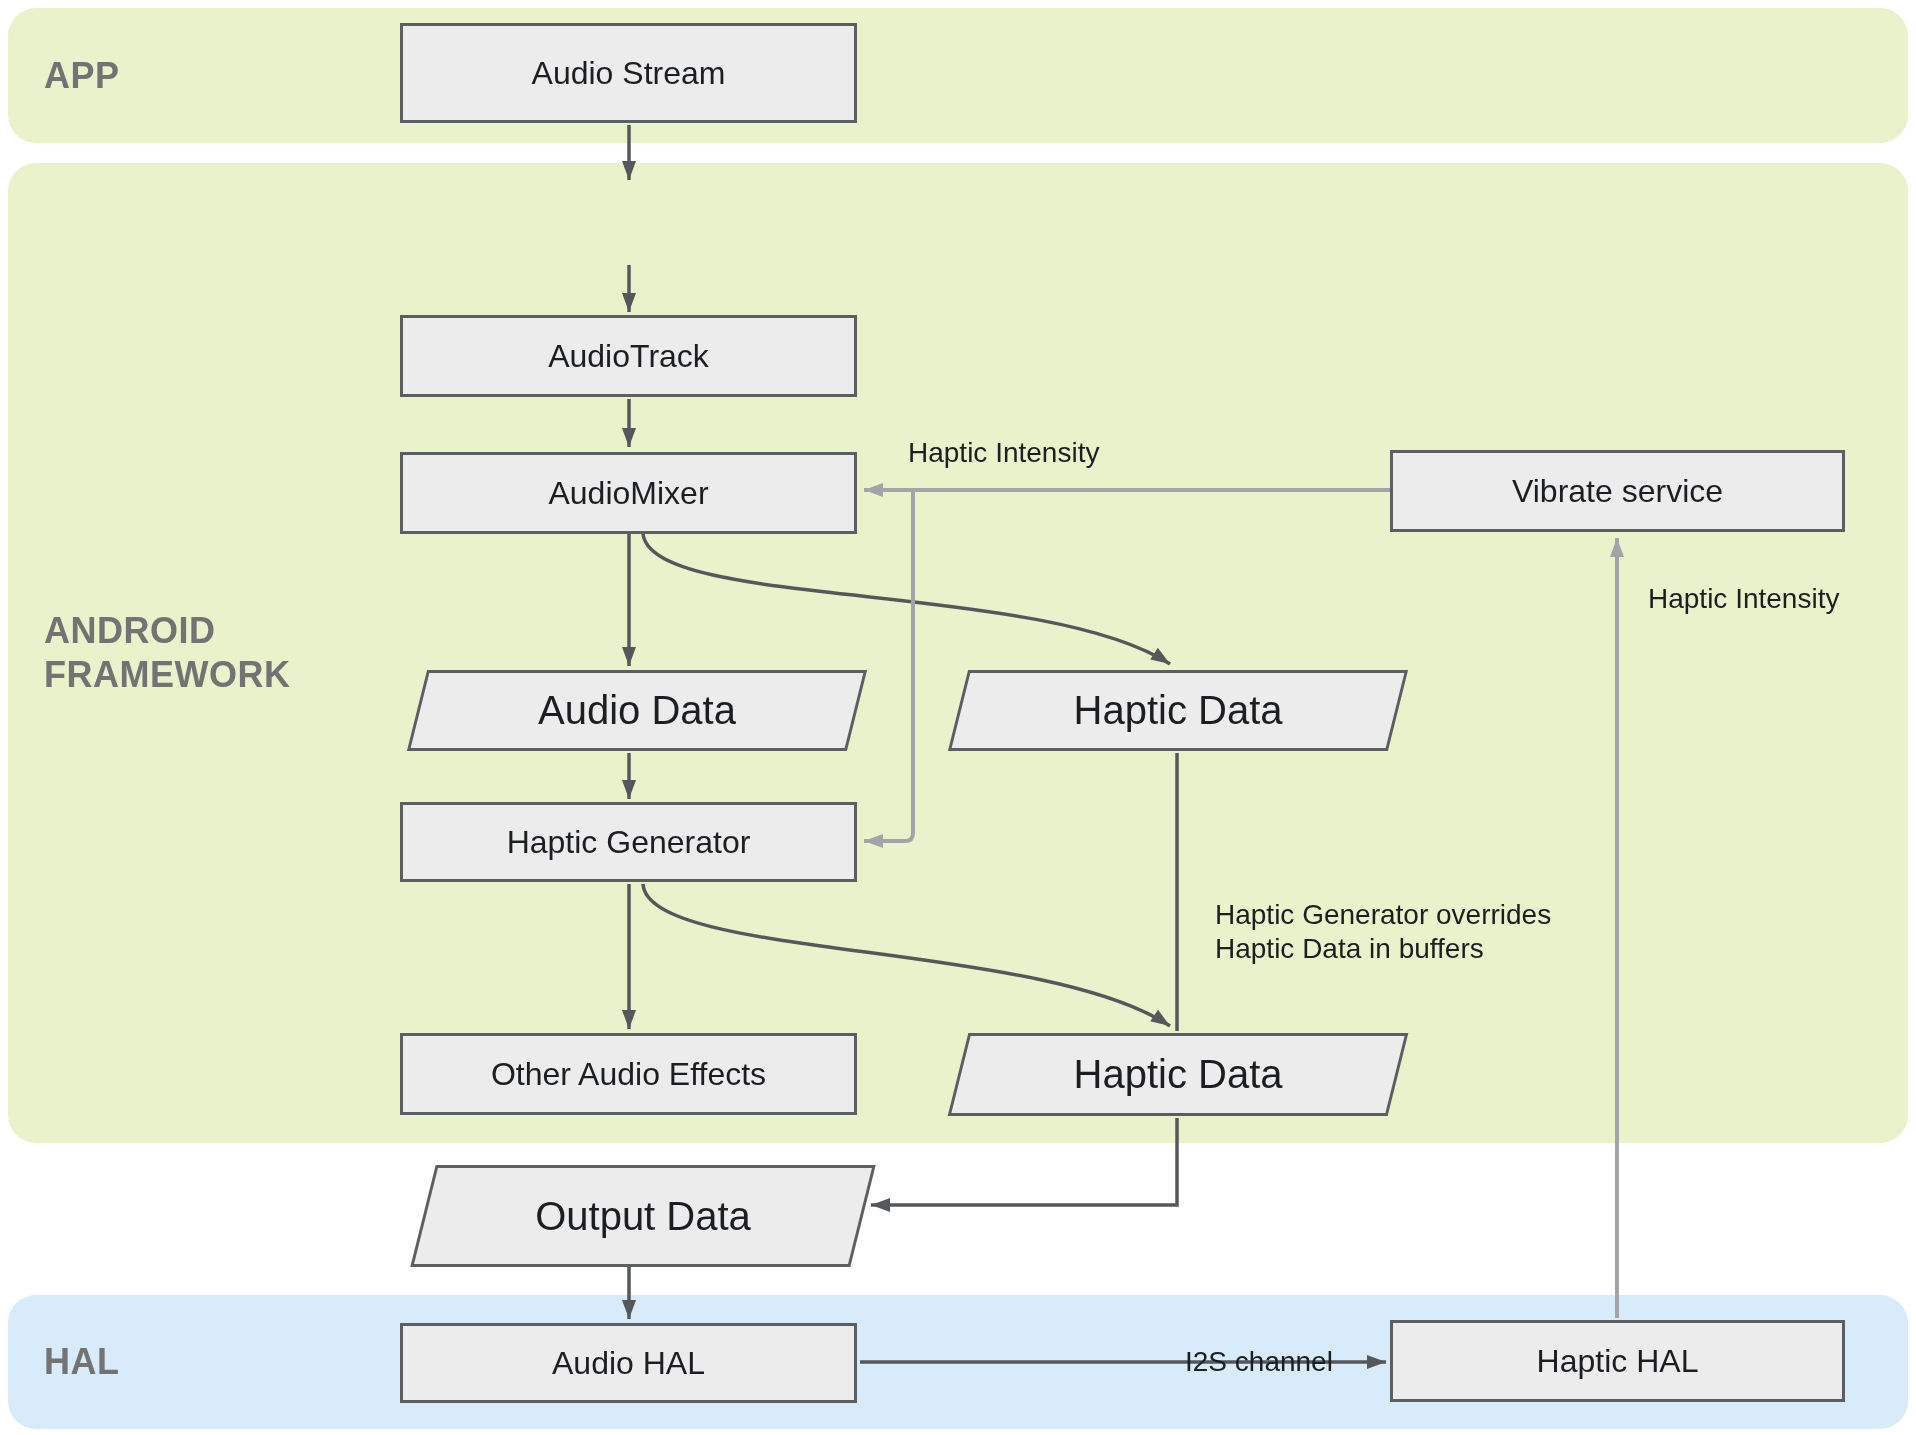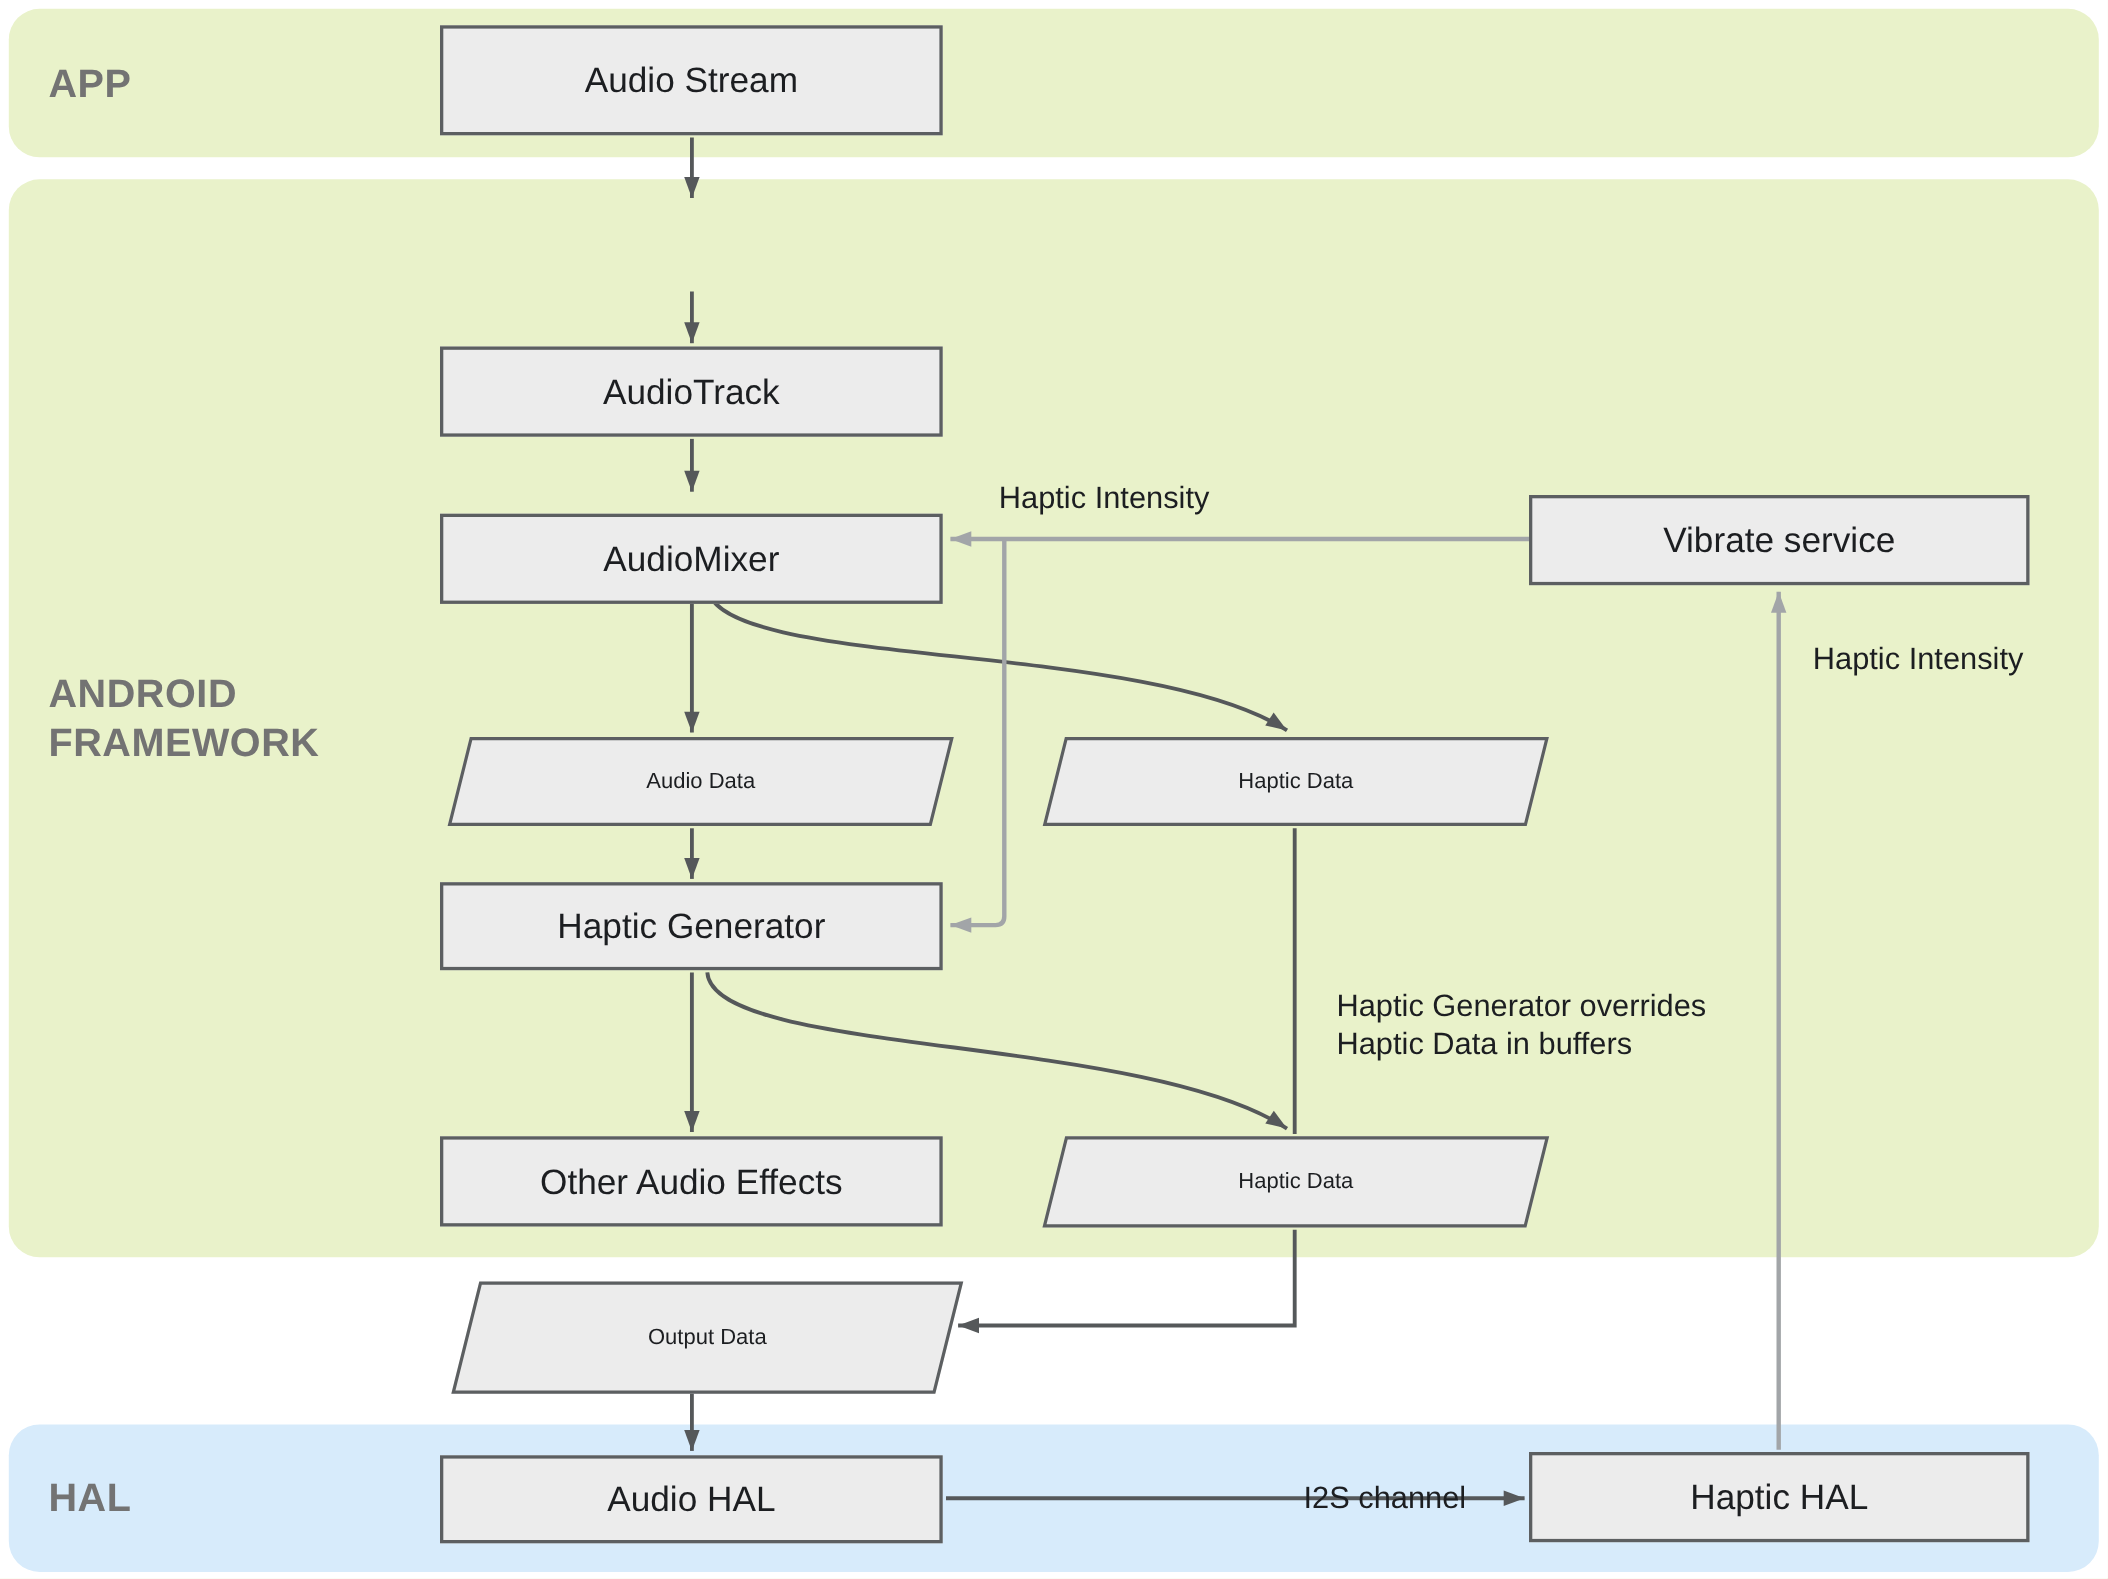--- a/index.html
+++ b/index.html
@@ -35,21 +35,21 @@
   .node{
     position:absolute;box-sizing:border-box;
     background:var(--node-fill);
     border:3px solid var(--node-border);
     display:flex;align-items:center;justify-content:center;
     font-size:32px;color:var(--text-dark);
   }
   .pgram{
     position:absolute;
     display:flex;align-items:center;justify-content:center;
-    font-size:20px;color:var(--text-dark);
+    font-size:40px;color:var(--text-dark);
   }
   .pgram .shape{
     position:absolute;inset:0;box-sizing:border-box;
     background:var(--node-fill);
     border:3px solid var(--node-border);
     transform:skewX(-14deg);
   }
   .pgram .lbl{position:relative;}
   .edge-label{
     position:absolute;
@@ -106,21 +106,21 @@
     <path class="e-gray" d="M913,490 V833 Q913,841 905,841 H864" marker-end="url(#arrow-gray)"></path>
     <path class="e-gray" d="M1617,1318 V538" marker-end="url(#arrow-gray)"></path>
   </svg>
 
   <div class="node" style="left:400px;top:23px;width:457px;height:100px;">
     <span>Audio Stream</span>
   </div>
   <div class="node" style="left:400px;top:315px;width:457px;height:82px;">
     <span>AudioTrack</span>
   </div>
-  <div class="node" style="left:400px;top:467px;width:457px;height:82px;">
+  <div class="node" style="left:400px;top:452px;width:457px;height:82px;">
     <span>AudioMixer</span>
   </div>
   <div class="node" style="left:1390px;top:450px;width:455px;height:82px;">
     <span>Vibrate service</span>
   </div>
   <div class="node" style="left:400px;top:802px;width:457px;height:80px;">
     <span>Haptic Generator</span>
   </div>
   <div class="node" style="left:400px;top:1033px;width:457px;height:82px;">
     <span>Other Audio Effects</span>

